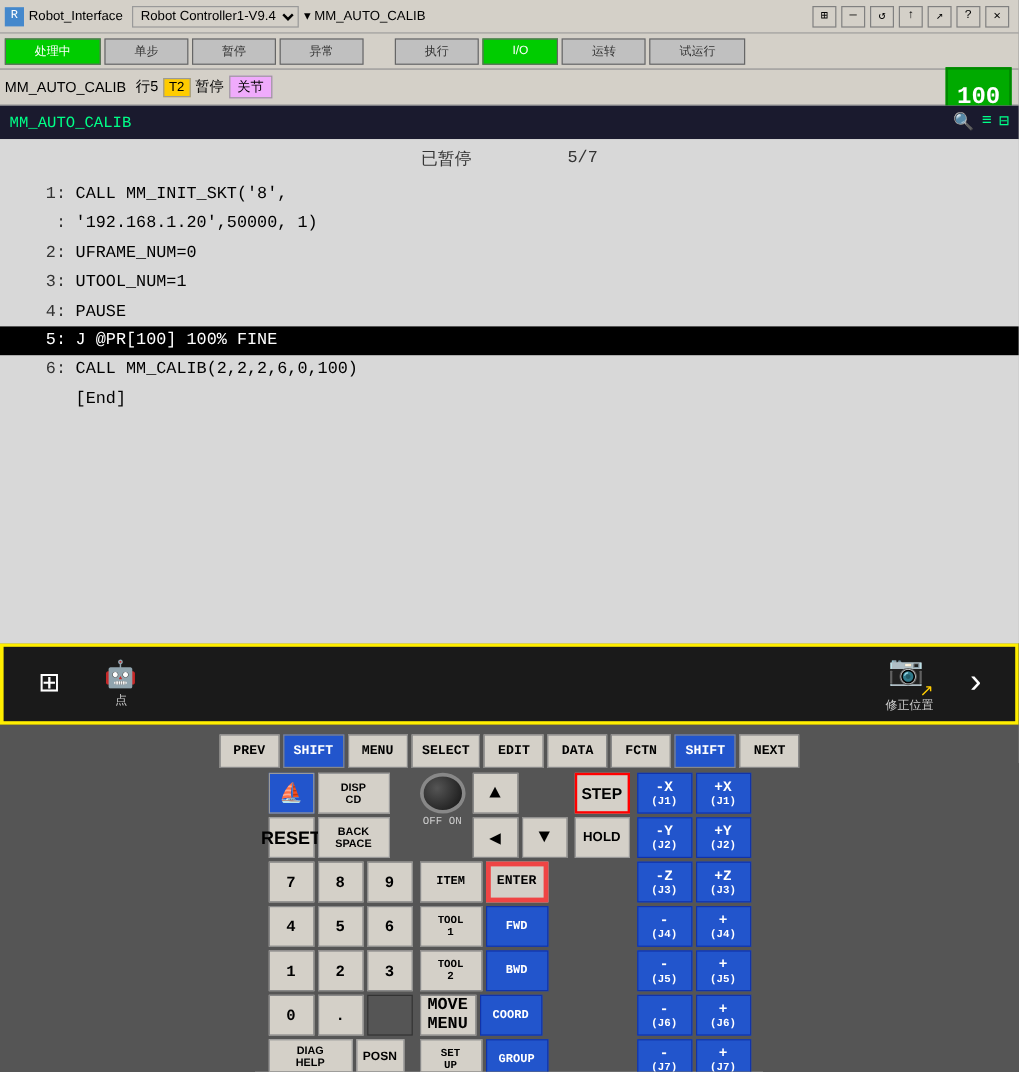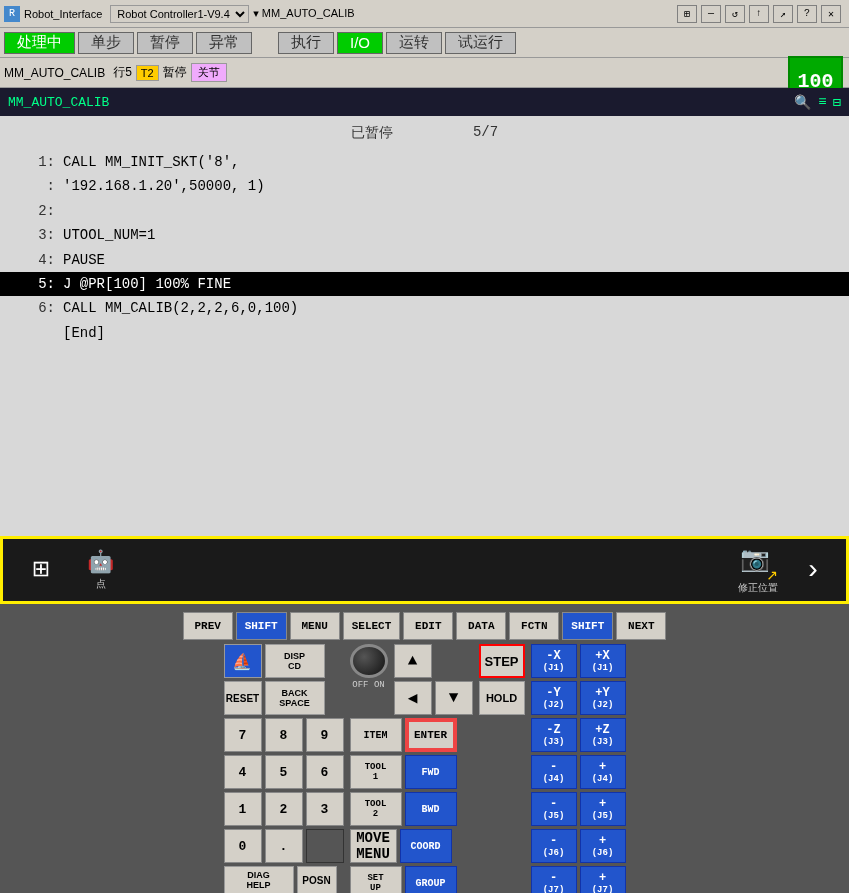--- a/index.html
+++ b/index.html
@@ -57,22 +57,22 @@
       display: flex;
       align-items: center;
       background: #d4d0c8;
       height: 30px;
       padding: 0 4px;
       gap: 3px;
       border-bottom: 1px solid #999;
     }
     .status-btn {
       height: 22px;
-      padding: 0 12px;
-      font-size: 15px;
+      padding: 0 24px;
+      font-size: 10px;
       font-family: Arial, sans-serif;
       border: 1px solid #666;
       cursor: pointer;
       display: flex; align-items: center; justify-content: center;
       min-width: 40px;
     }
     .status-btn.green { background: #00cc00; color: white; }
     .status-btn.gray { background: #c0c0c0; color: #333; }
 
     
@@ -475,20 +475,21 @@
       <span class="code-content">CALL MM_INIT_SKT('8',</span>
     </div>
 
     <div class="code-line continuation">
       <span class="ln">&nbsp;:</span>
       <span class="code-content">'192.168.1.20',50000, 1)</span>
     </div>
 
     <div class="code-line">
       <span class="ln">2:</span>
+      <span class="code-content">UFRAME_NUM=0</span>
     </div>
 
     <div class="code-line">
       <span class="ln">3:</span>
       <span class="code-content">UTOOL_NUM=1</span>
     </div>
 
     <div class="code-line">
       <span class="ln">4:</span>
       <span class="code-content">PAUSE</span>
@@ -549,21 +550,21 @@
     <div class="kb-panel-left">
 
       <div class="kb-row">
         <div class="kb-btn blue-btn" style="width:38px;height:34px;">
           <span style="font-size:16px;">⛵</span>
         </div>
         <div class="kb-btn gray-btn" style="width:60px;height:34px;font-size:9px;text-align:center;">DISP<br>CD</div>
       </div>
 
       <div class="kb-row">
-        <div class="kb-btn gray-btn" style="width:38px;height:34px;font-size:10px;">RESET</div>
+        <div class="kb-btn gray-btn" style="width:38px;height:34px;font-size:15px;">RESET</div>
         <div class="kb-btn gray-btn" style="width:60px;height:34px;font-size:9px;">BACK<br>SPACE</div>
       </div>
 
       <div class="kb-row">
         <div class="numpad-btn">7</div>
         <div class="numpad-btn">8</div>
         <div class="numpad-btn">9</div>
       </div>
 
       <div class="kb-row">

